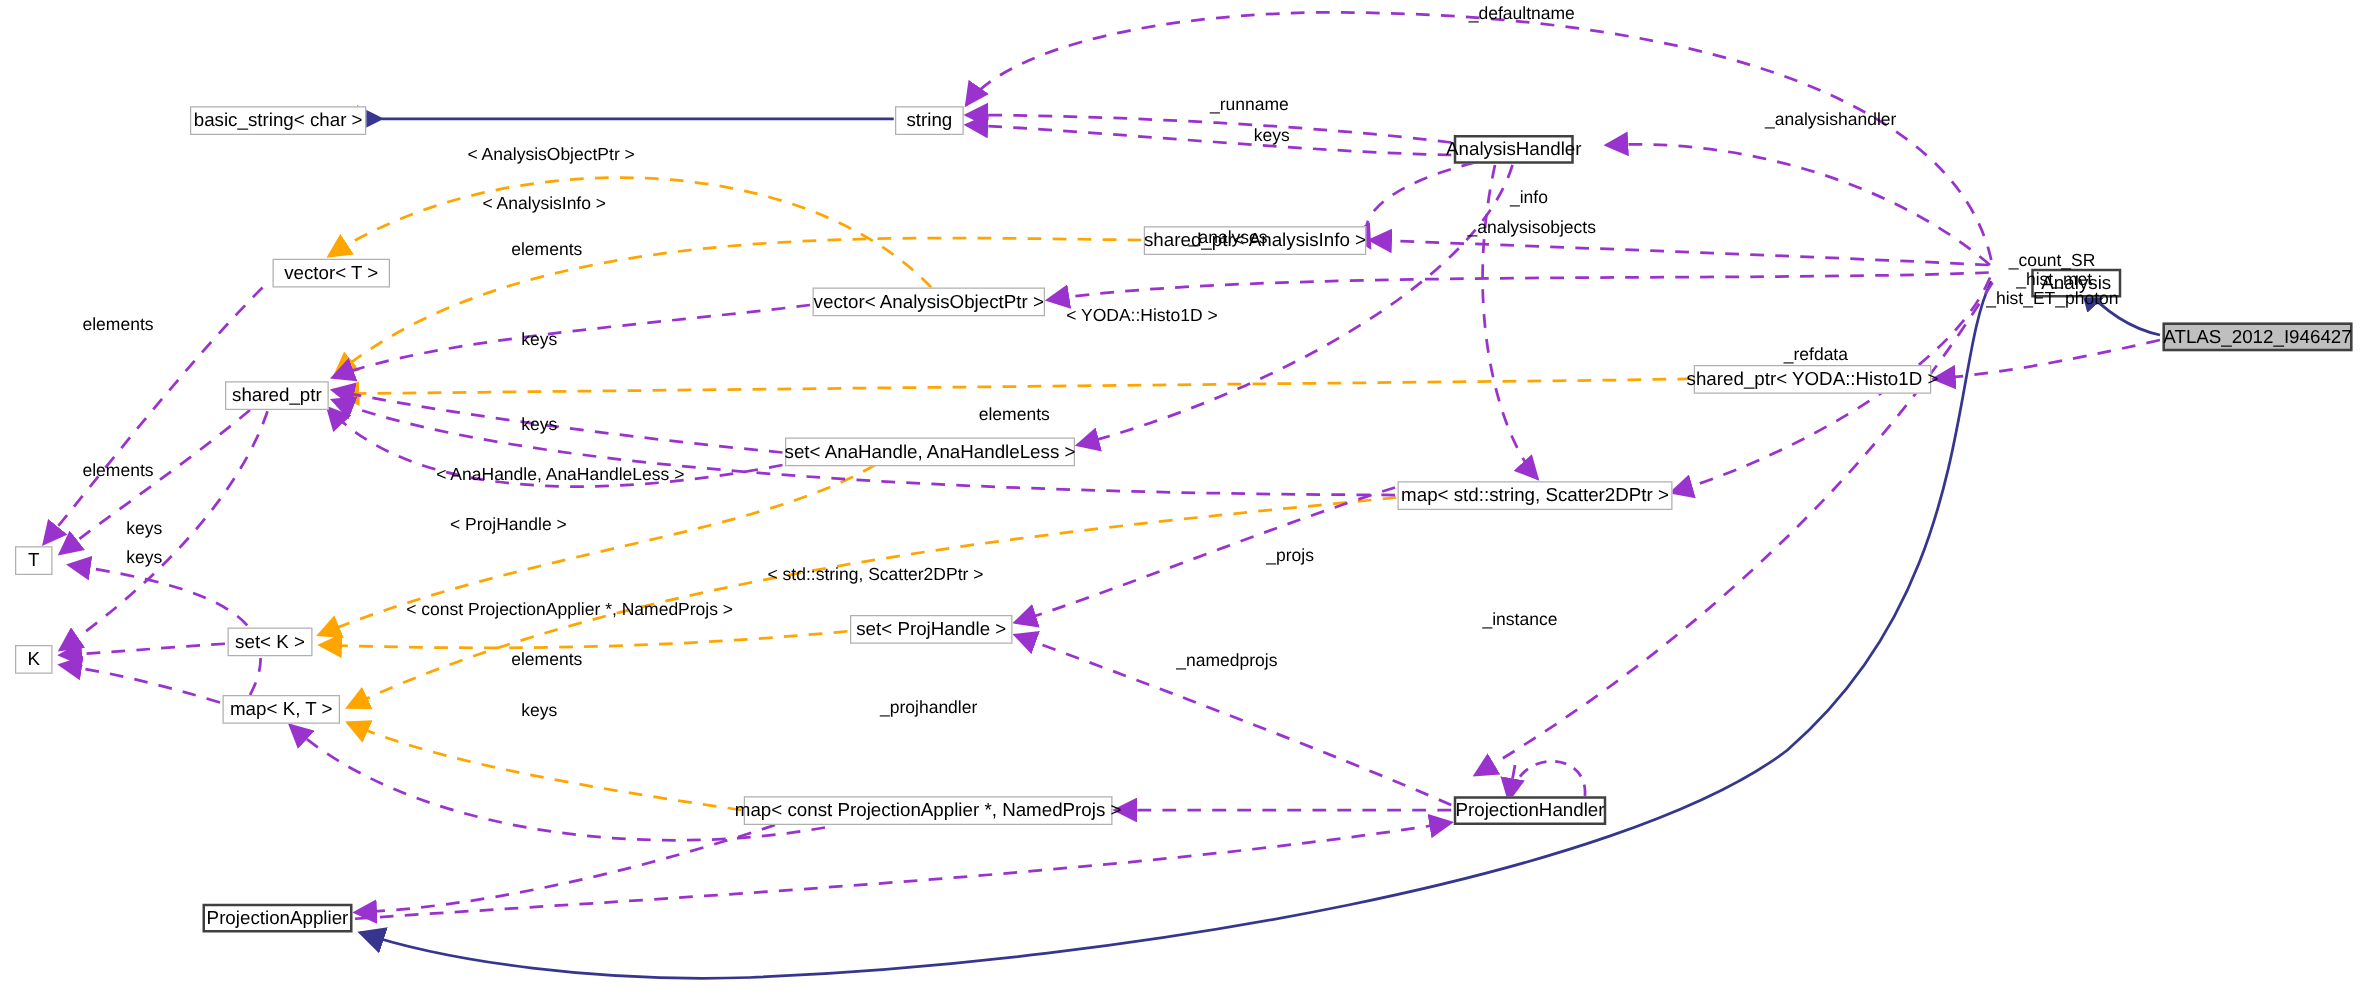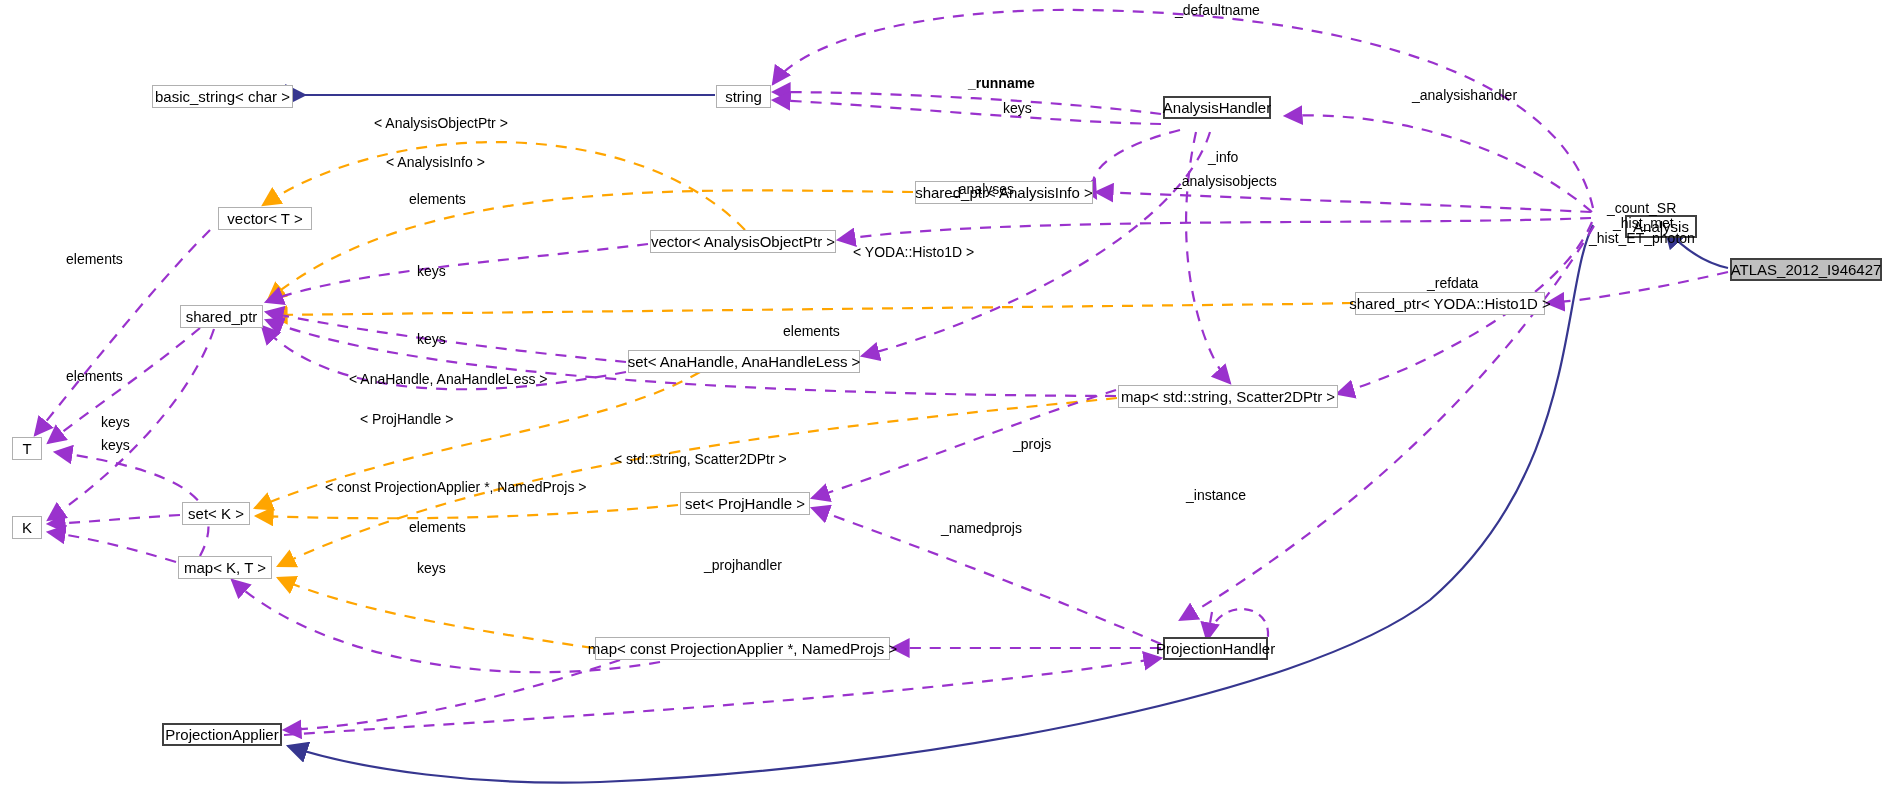--- a/index.html
+++ b/index.html
@@ -119,42 +119,42 @@
 
       <path d="M1196,132 C1170,250 1200,350 1230,383" marker-end="url(#ar-p)"></path>
 
       <path d="M1594,226 C1500,380 1350,520 1180,620" marker-end="url(#ar-p)"></path>
     </g>
   </svg>
 
   <div id="nodes">
       <div class="node" style="left: 152px; top: 85px; width: 141px;">basic_string&lt; char &gt;</div>
       <div class="node" style="left: 716px; top: 85px; width: 55px;">string</div>
-      <div class="node bold" style="left: 1163px; top: 96px; width: 108px;">AnalysisHandler</div>
+      <div class="node bold" style="left: 1163px; top: 108px; width: 96px;">AnalysisHandler</div>
       <div class="node" style="left: 176px; top: 207px; width: 94px; margin-left: 42px;">vector&lt; T &gt;</div>
       <div class="node" style="left: 915px; top: 181px; width: 178px;">shared_ptr&lt; AnalysisInfo &gt;</div>
       <div class="node" style="left: 650px; top: 230px; width: 186px;">vector&lt; AnalysisObjectPtr &gt;</div>
       <div class="node bold" style="left: 1625px; top: 203px; width: 72px; margin-top: 12px;">Analysis</div>
       <div class="node current" style="left: 1730px; top: 258px; width: 152px;">ATLAS_2012_I946427</div>
       <div class="node" style="left: 180px; top: 305px; width: 83px;">shared_ptr</div>
       <div class="node" style="left: 1355px; top: 292px; width: 190px;">shared_ptr&lt; YODA::Histo1D &gt;</div>
       <div class="node" style="left: 628px; top: 350px; width: 232px;">set&lt; AnaHandle, AnaHandleLess &gt;</div>
       <div class="node" style="left: 1118px; top: 385px; width: 220px;">map&lt; std::string, Scatter2DPtr &gt;</div>
       <div class="node" style="left: 12px; top: 437px; width: 30px;">T</div>
       <div class="node" style="left: 680px; top: 492px; width: 130px;">set&lt; ProjHandle &gt;</div>
       <div class="node" style="left: 12px; top: 516px; width: 30px;">K</div>
       <div class="node" style="left: 182px; top: 502px; width: 68px;">set&lt; K &gt;</div>
       <div class="node" style="left: 178px; top: 556px; width: 94px;">map&lt; K, T &gt;</div>
       <div class="node" style="left: 595px; top: 637px; width: 295px;">map&lt; const ProjectionApplier *, NamedProjs &gt;</div>
-      <div class="node bold" style="left: 1163px; top: 637px; width: 105px;">ProjectionHandler</div>
+      <div class="node bold" style="left: 1163px; top: 637px; width: 122px;">ProjectionHandler</div>
       <div class="node bold" style="left: 162px; top: 723px; width: 120px;">ProjectionApplier</div>
     </div>
   <div id="labels">
       <div class="elabel" style="left: 1175px; top: 3px;">_defaultname</div>
-      <div class="elabel" style="left: 968px; top: 76px; font-weight: bold;">_runname</div>
+      <div class="elabel" style="left: 968px; top: 76px;">_runname</div>
       <div class="elabel" style="left: 1412px; top: 88px;">_analysishandler</div>
       <div class="elabel" style="left: 1003px; top: 101px;">keys</div>
       <div class="elabel" style="left: 374px; top: 116px;">&lt; AnalysisObjectPtr &gt;</div>
       <div class="elabel" style="left: 386px; top: 155px;">&lt; AnalysisInfo &gt;</div>
       <div class="elabel" style="left: 1208px; top: 150px;">_info</div>
       <div class="elabel" style="left: 1174px; top: 174px;">_analysisobjects</div>
       <div class="elabel" style="left: 409px; top: 192px;">elements</div>
       <div class="elabel" style="left: 951px; top: 182px;">_analyses</div>
       <div class="elabel" style="left: 1607px; top: 201px;">_count_SR</div>
       <div class="elabel" style="left: 1613px; top: 216px;">_hist_met</div>

